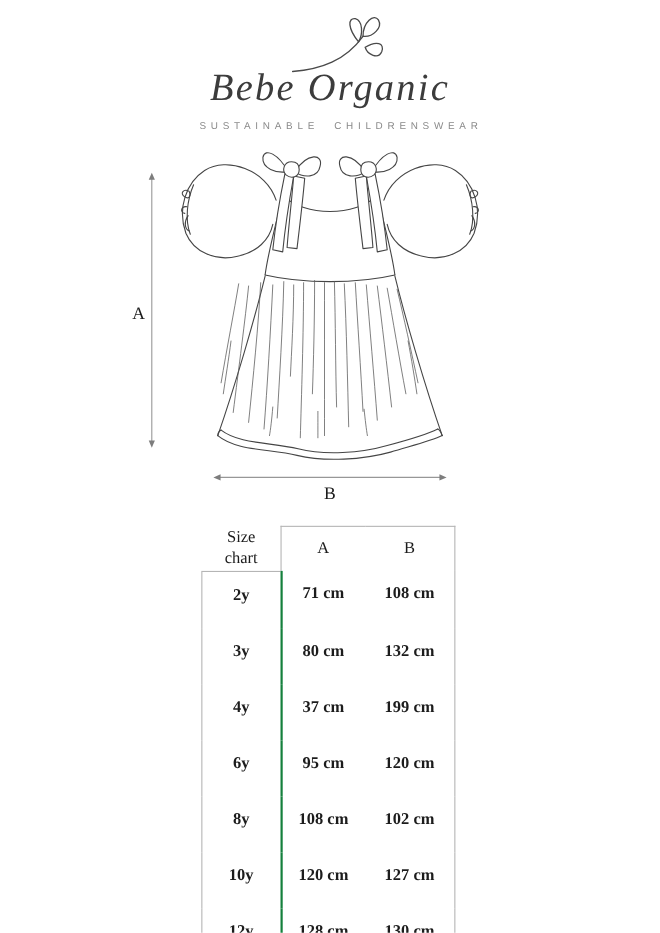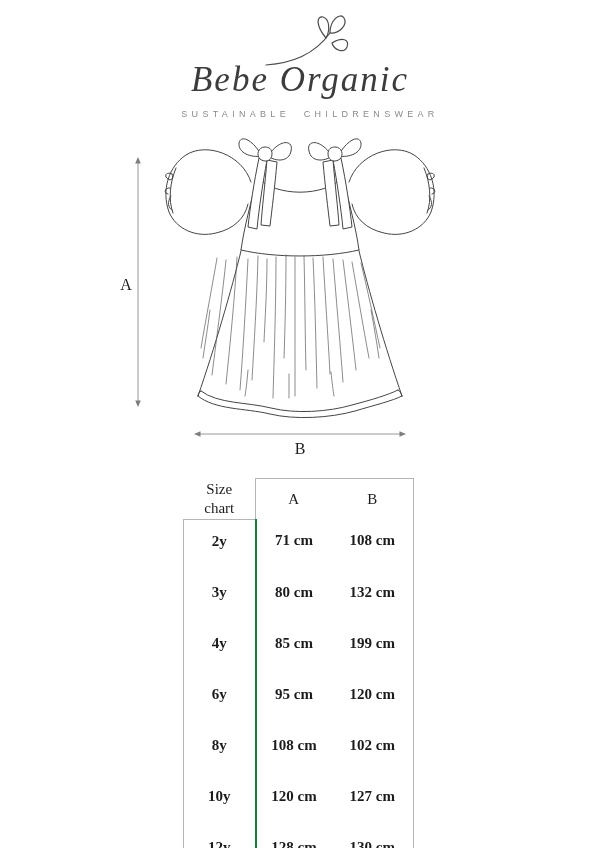--- a/index.html
+++ b/index.html
@@ -192,21 +192,21 @@
         <td class="c-a">71 cm</td>
         <td class="c-b">108 cm</td>
       </tr>
       <tr>
         <td class="c-size">3y</td>
         <td class="c-a">80 cm</td>
         <td class="c-b">132 cm</td>
       </tr>
       <tr>
         <td class="c-size">4y</td>
-        <td class="c-a">85 cm</td>
+        <td class="c-a">37 cm</td>
         <td class="c-b">199 cm</td>
       </tr>
       <tr>
         <td class="c-size">6y</td>
         <td class="c-a">95 cm</td>
         <td class="c-b">120 cm</td>
       </tr>
       <tr>
         <td class="c-size">8y</td>
         <td class="c-a">108 cm</td>

